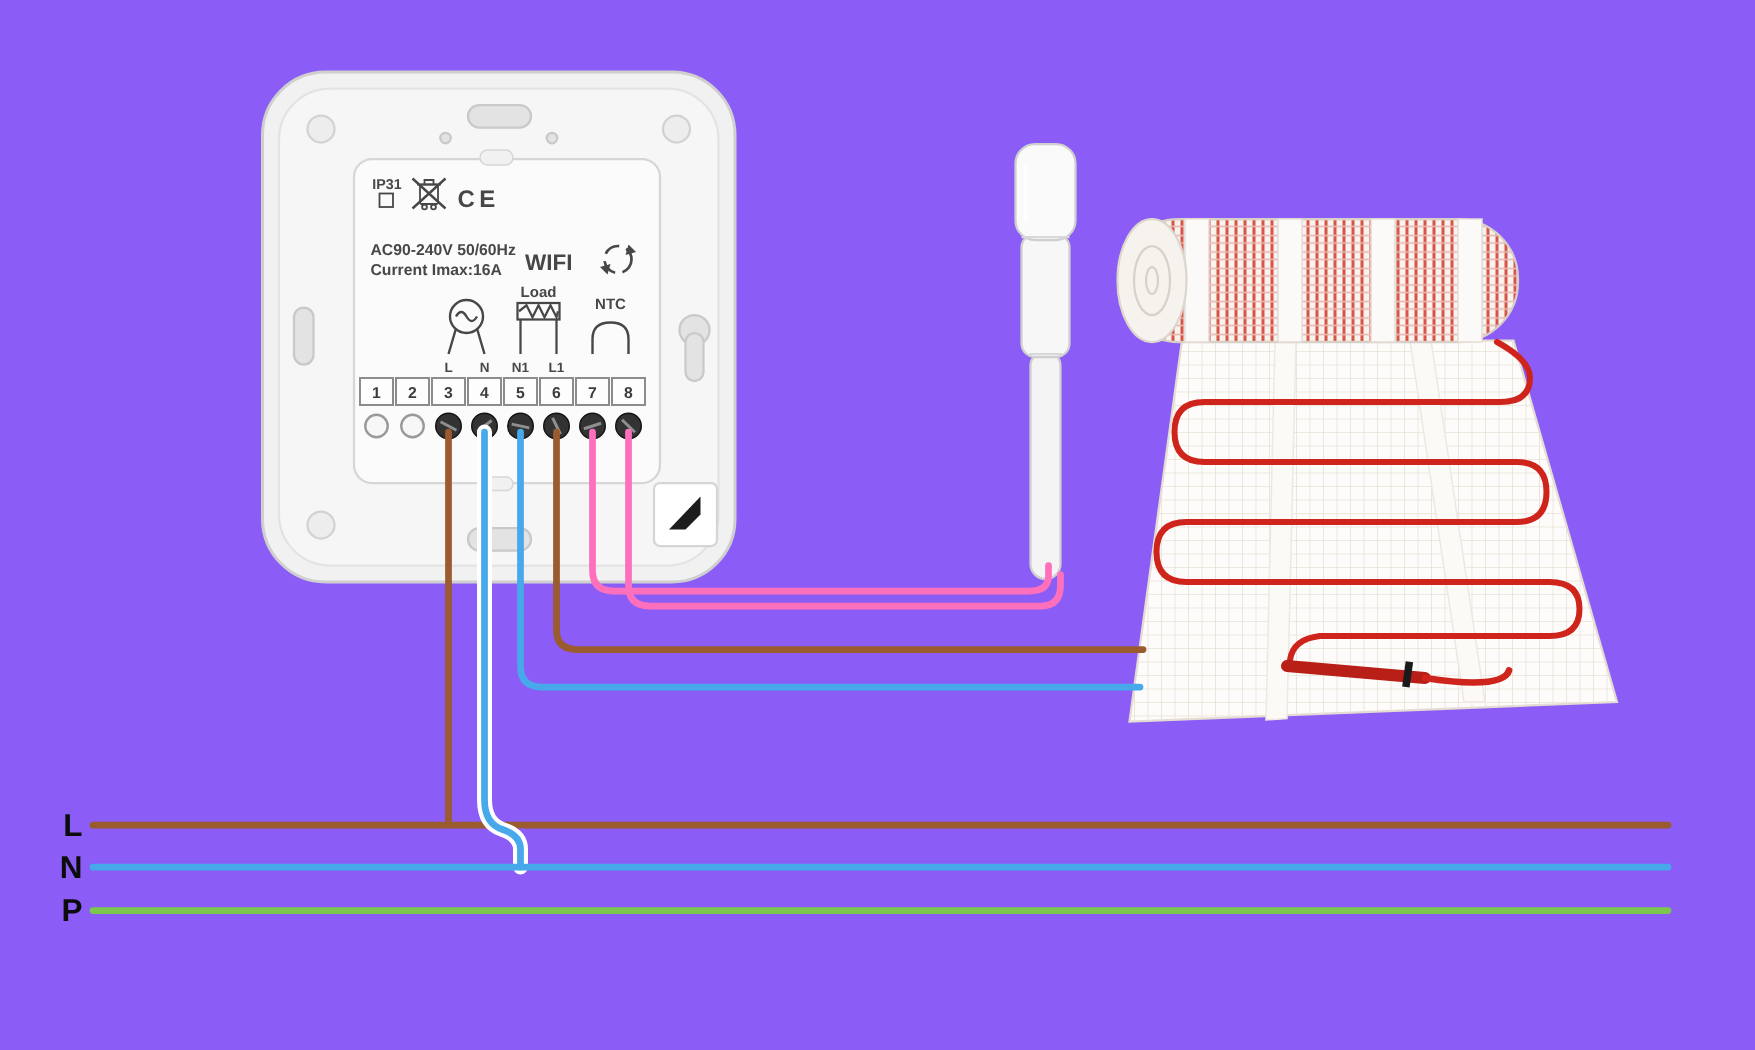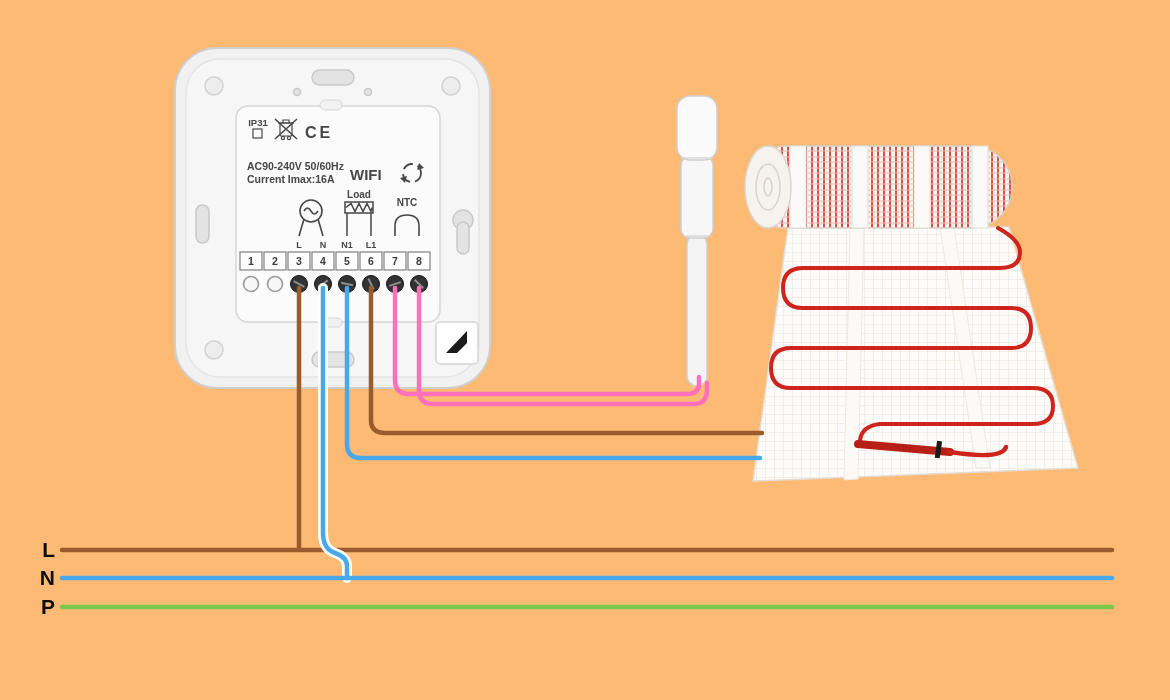--- a/index.html
+++ b/index.html
@@ -1,17 +1,17 @@
 <!DOCTYPE html>
 <html><head>
 <meta charset="utf-8">
 <style>
   html,body{margin:0;padding:0;background:#ffffff;}
   .stage{
-    position:relative;width:1170px;height:700px;background:#fdba74;overflow:hidden;
+    position:relative;width:1170px;height:700px;background:#8b5cf6;overflow:hidden;
     font-family:"Liberation Sans", sans-serif;
   }
   svg{display:block;}
   text{font-family:"Liberation Sans", sans-serif;}
   .print-bold{fill:#474747;font-weight:bold;}
   .supply-label{fill:#0c0c0c;font-weight:bold;font-size:21px;}
 </style>
 </head>
 <body>
 

